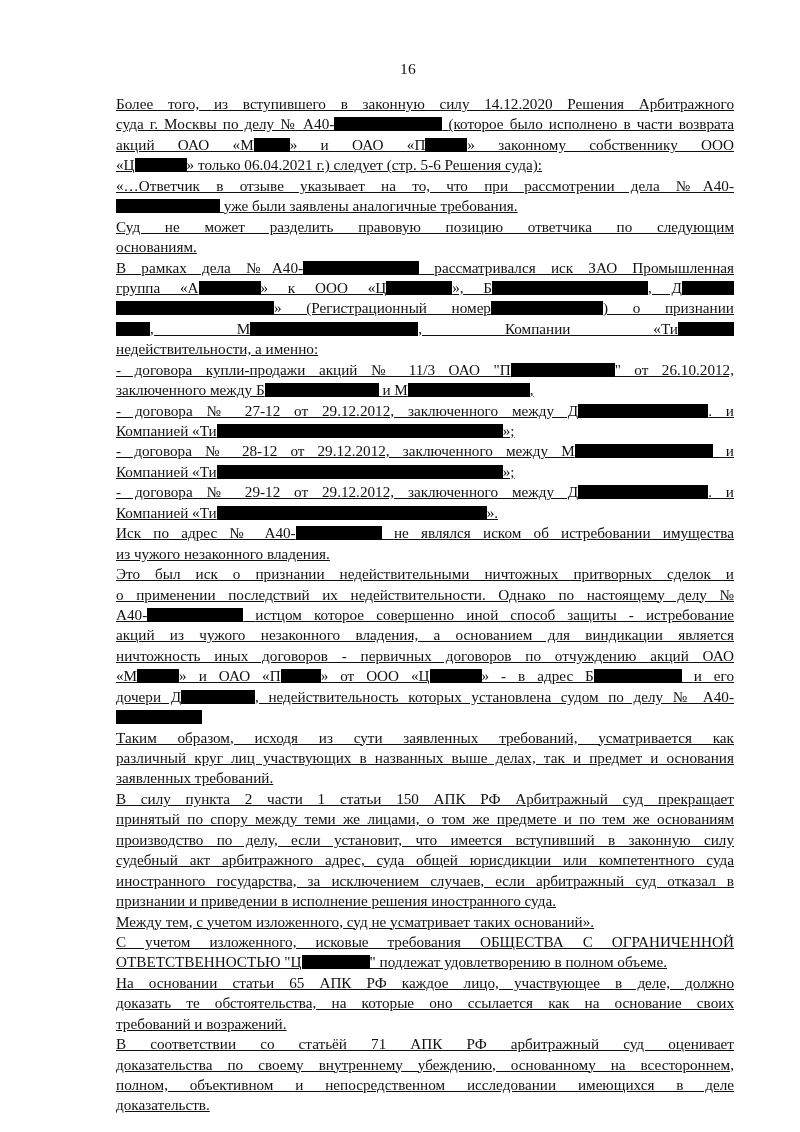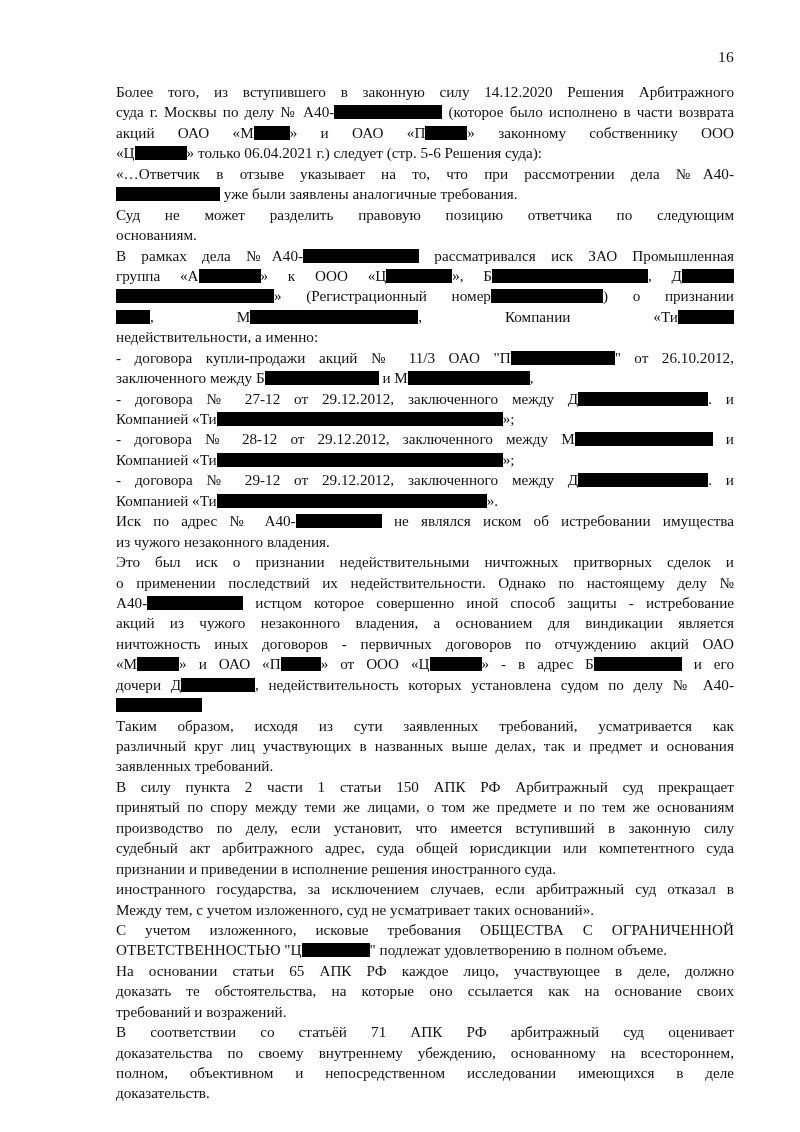--- a/index.html
+++ b/index.html
@@ -16,30 +16,31 @@
     overflow: hidden;
   }
   .page {
     width: 800px;
     height: 1132px;
     position: relative;
     box-sizing: border-box;
     padding: 44px 66px 20px 82px;
   }
   .page-number {
-    text-align: right;
+    text-align: center;
     font-size: 15.5px;
-    margin: 4px 0 16px 0;
+    margin: 16px 0 16px 0;
     letter-spacing: 0.2px;
   }
   .doc-body {
     font-size: 15.2px;
     line-height: 1.345;
     text-align: justify;
     text-justify: inter-word;
+    text-decoration: underline;
   }
   p.para {
     margin: 0;
     text-indent: 34px;
     text-align: justify;
   }
   
   .redact {
     display: inline-block;
     background: #000000;
@@ -134,22 +135,22 @@
       <span class="jline indent"><span>Таким образом, исходя из сути заявленных требований, усматривается как</span></span>
       <span class="jline"><span>различный круг лиц участвующих в названных выше делах, так и предмет и основания</span></span>
       <span class="jline last"><span>заявленных требований.</span></span>
     </p>
 
     <p class="para">
       <span class="jline indent"><span>В силу пункта 2 части 1 статьи 150 АПК РФ Арбитражный суд прекращает</span></span>
       <span class="jline"><span>принятый по спору между теми же лицами, о том же предмете и по тем же основаниям</span></span>
       <span class="jline"><span>производство по делу, если установит, что имеется вступивший в законную силу</span></span>
       <span class="jline"><span>судебный акт арбитражного адрес, суда общей юрисдикции или компетентного суда</span></span>
+      <span class="jline"><span>иностранного государства, за исключением случаев, если арбитражный суд отказал в</span></span>
       <span class="jline last"><span>признании и приведении в исполнение решения иностранного суда.</span></span>
-      <span class="jline"><span>иностранного государства, за исключением случаев, если арбитражный суд отказал в</span></span>
     </p>
 
     <p class="para">
       <span class="jline last indent"><span>Между тем, с учетом изложенного, суд не усматривает таких оснований».</span></span>
     </p>
 
     <p class="para">
       <span class="jline indent"><span>С учетом изложенного, исковые требования ОБЩЕСТВА С ОГРАНИЧЕННОЙ</span></span>
       <span class="jline last"><span>ОТВЕТСТВЕННОСТЬЮ "Ц</span><span class="redact" style="width:68px"></span><span>" подлежат удовлетворению в полном объеме.</span></span>
     </p>

